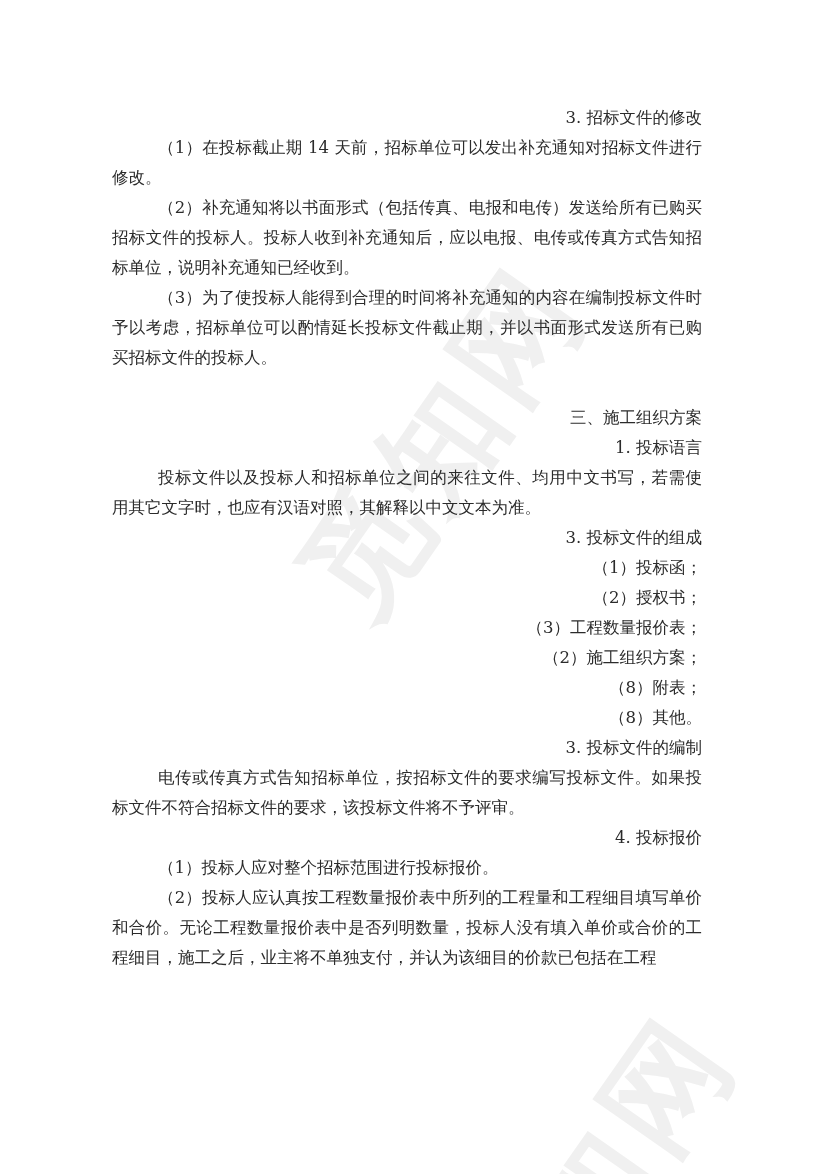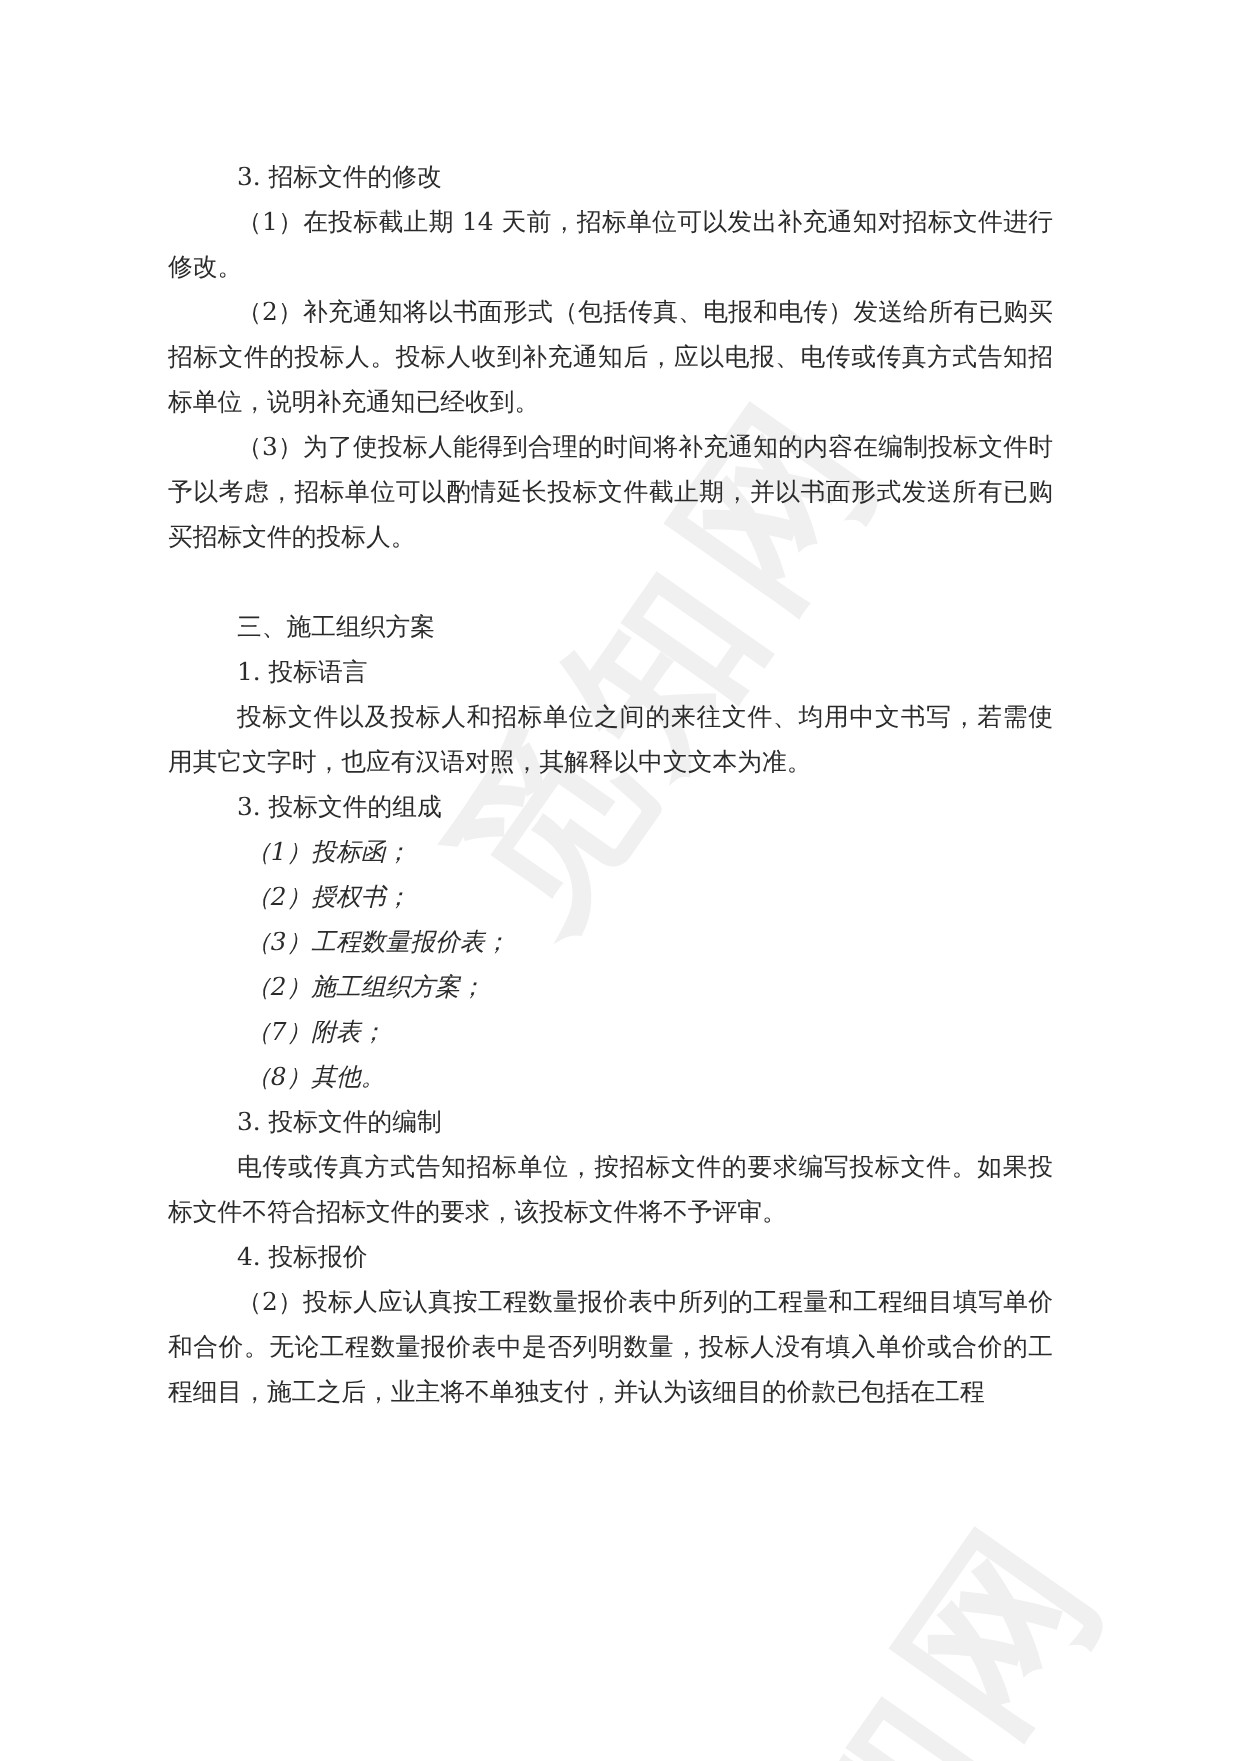--- a/index.html
+++ b/index.html
@@ -23,25 +23,25 @@
       z-index: 0;
     }
     .wm1 { left: 250px; top: 360px; }
     .wm2 { left: 400px; top: 1110px; }
     .content {
       position: absolute; left: 112px; top: 103px; width: 590px;
       z-index: 1;
       font-size: 16.5px;
       line-height: 30px;
     }
-    .line { margin: 0; white-space: nowrap; }
+    .line { margin: 0; white-space: nowrap; text-align: right; }
     .wrap { margin: 0; white-space: normal; text-align: justify; text-align-last: left; }
     .h { padding-left: 46px; }
     .pi { text-indent: 46px; }
-    .li { padding-left: 52px; font-style: italic; }
+    .li { padding-left: 52px; }
     .gap { height: 30px; }
   </style>
 </head>
 <body>
 
 <div class="page">
   <div class="watermark wm1">觅知网</div>
   <div class="watermark wm2">觅知网</div>
 
   <div class="content">
@@ -54,22 +54,23 @@
 
     <p class="line h">三、施工组织方案</p>
     <p class="line h">1. 投标语言</p>
     <p class="wrap pi">投标文件以及投标人和招标单位之间的来往文件、均用中文书写，若需使用其它文字时，也应有汉语对照，其解释以中文文本为准。</p>
 
     <p class="line h">3. 投标文件的组成</p>
     <p class="line li">（1）投标函；</p>
     <p class="line li">（2）授权书；</p>
     <p class="line li">（3）工程数量报价表；</p>
     <p class="line li">（2）施工组织方案；</p>
-    <p class="line li">（7）附表；</p>
+    <p class="line li">（8）附表；</p>
     <p class="line li">（8）其他。</p>
 
     <p class="line h">3. 投标文件的编制</p>
     <p class="wrap pi">电传或传真方式告知招标单位，按招标文件的要求编写投标文件。如果投标文件不符合招标文件的要求，该投标文件将不予评审。</p>
 
     <p class="line h">4. 投标报价</p>
+    <p class="wrap pi">（1）投标人应对整个招标范围进行投标报价。</p>
     <p class="wrap pi">（2）投标人应认真按工程数量报价表中所列的工程量和工程细目填写单价和合价。无论工程数量报价表中是否列明数量，投标人没有填入单价或合价的工程细目，施工之后，业主将不单独支付，并认为该细目的价款已包括在工程</p>
   </div>
 </div>
 
 </body></html>

